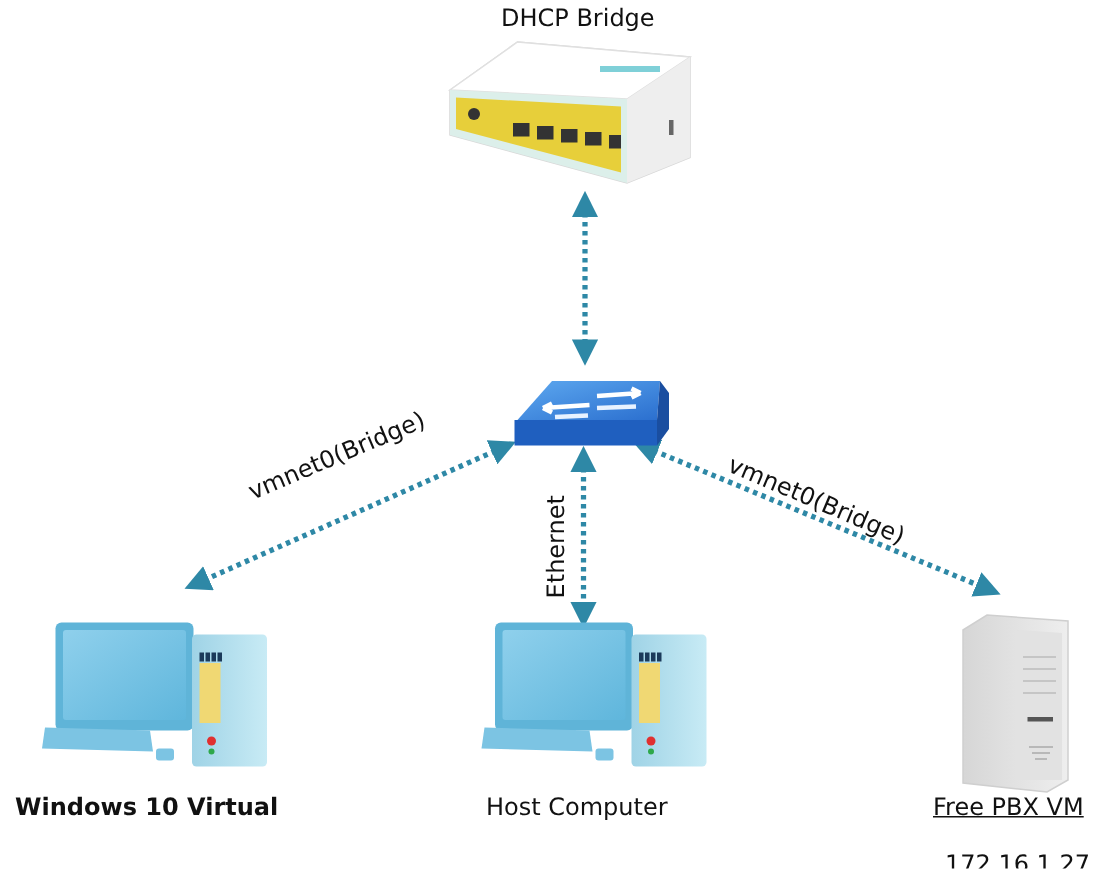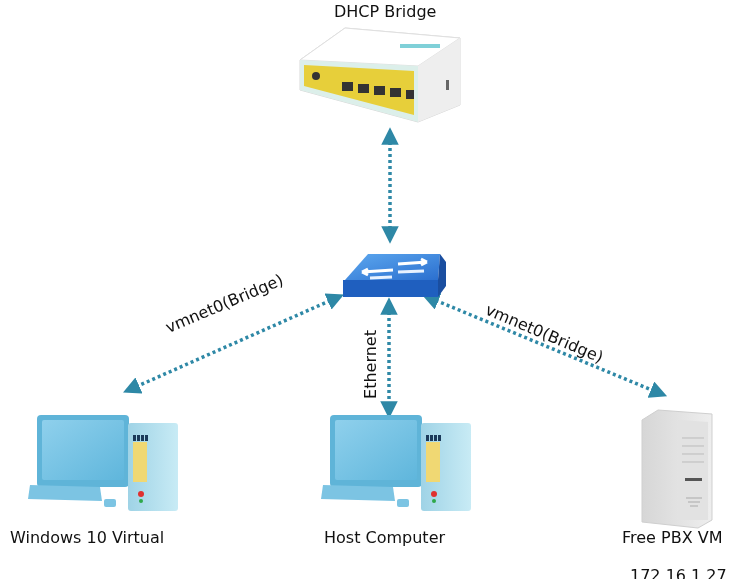--- a/index.html
+++ b/index.html
@@ -123,18 +123,18 @@
 </svg>
 
 <div class="label" style="left:334px;top:2px;">DHCP Bridge</div>
 
 <div class="label" style="left:170px;top:318px;transform:rotate(-23deg);transform-origin:left bottom;">vmnet0(Bridge)</div>
 
 <div class="label" style="left:336px;top:355px;transform:rotate(-90deg);">Ethernet</div>
 
 <div class="label" style="left:490px;top:300px;transform:rotate(23deg);transform-origin:left top;">vmnet0(Bridge)</div>
 
-<div class="label" style="left:10px;top:528px;">Windows 10 Virtual</div>
+<div class="label" style="left:10px;top:528px;font-weight:bold;">Windows 10 Virtual</div>
 
 <div class="label" style="left:324px;top:528px;">Host Computer</div>
 
-<div class="label" style="left:622px;top:528px;">Free PBX VM</div>
+<div class="label" style="left:622px;top:528px;text-decoration:underline;">Free PBX VM</div>
 <div class="label" style="left:630px;top:550px;margin-top:16px;">172.16.1.27</div>
 
 </body></html>

